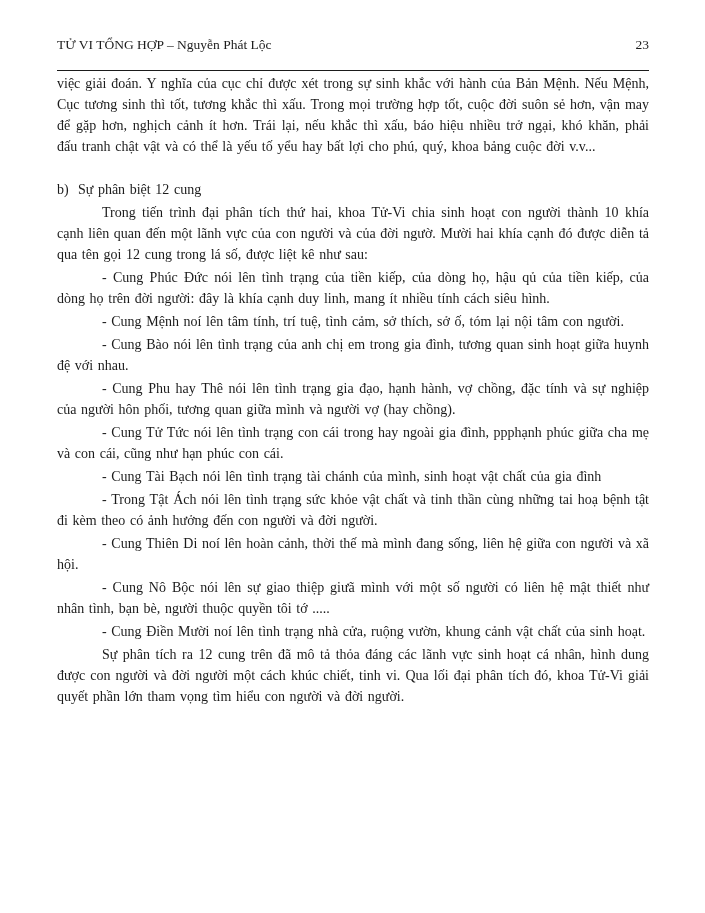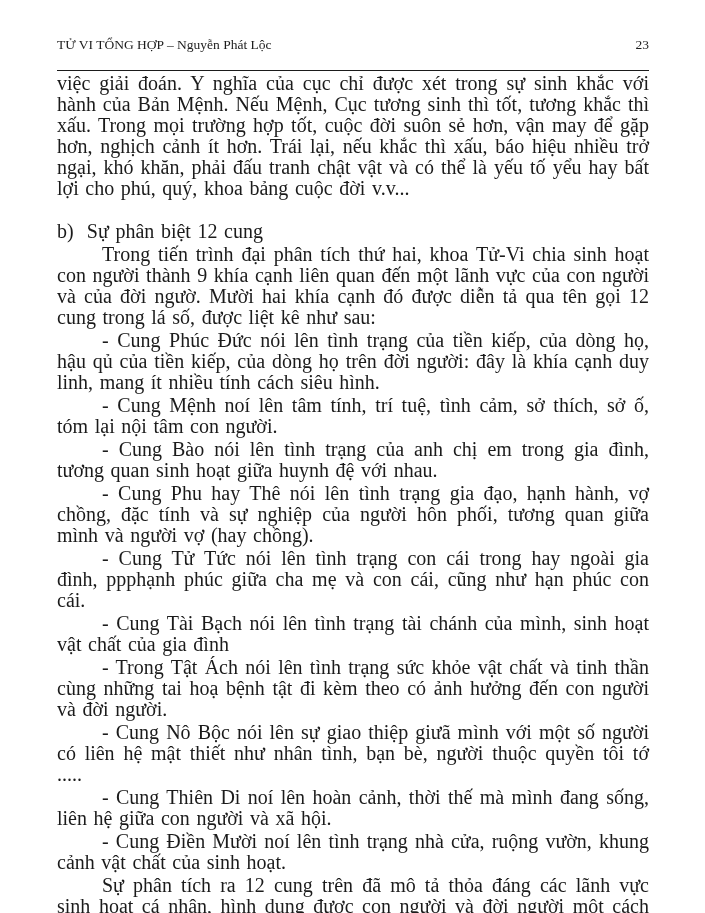--- a/index.html
+++ b/index.html
@@ -29,21 +29,21 @@
     line-height: 18px;
     white-space: nowrap;
   }
   .rule {
     border: 0;
     border-top: 1.5px solid #1b1b1b;
     margin: 16px 0 2px 0;
   }
   .content p {
     margin: 2px 0 0 0;
-    font-size: 20px;
+    font-size: 14px;
     line-height: 21px;
     text-align: justify;
     word-spacing: 0.08em;
   }
   .content p.heading {
     margin-top: 22px;
     margin-bottom: 2px;
     text-align: left;
   }
   .content p.indent {
@@ -55,26 +55,26 @@
 
 <div class="page">
   <div class="header">
     <span>TỬ VI TỔNG HỢP – Nguyễn Phát Lộc</span>
     <span>23</span>
   </div>
   <hr class="rule">
   <div class="content" id="content">
       <p class="plain">việc giải đoán. Y nghĩa của cục chỉ được xét trong sự sinh khắc với hành của Bản Mệnh. Nếu Mệnh, Cục tương sinh thì tốt, tương khắc thì xấu. Trong mọi trường hợp tốt, cuộc đời suôn sẻ hơn, vận may để gặp hơn, nghịch cảnh ít hơn. Trái lại, nếu khắc thì xấu, báo hiệu nhiều trở ngại, khó khăn, phải đấu tranh chật vật và có thể là yếu tố yểu hay bất lợi cho phú, quý, khoa bảng cuộc đời v.v...</p>
       <p class="heading">b)&nbsp;&nbsp;Sự phân biệt 12 cung</p>
-      <p class="indent">Trong tiến trình đại phân tích thứ hai, khoa Tử-Vi chia sinh hoạt con người thành 9 khía cạnh liên quan đến một lãnh vực của con người và của đời ngườ. Mười hai khía cạnh đó được diễn tả qua tên gọi 12 cung trong lá số, được liệt kê như sau:</p>
+      <p class="indent">Trong tiến trình đại phân tích thứ hai, khoa Tử-Vi chia sinh hoạt con người thành 10 khía cạnh liên quan đến một lãnh vực của con người và của đời ngườ. Mười hai khía cạnh đó được diễn tả qua tên gọi 12 cung trong lá số, được liệt kê như sau:</p>
       <p class="indent">- Cung Phúc Đức nói lên tình trạng của tiền kiếp, của dòng họ, hậu qủ của tiền kiếp, của dòng họ trên đời người: đây là khía cạnh duy linh, mang ít nhiều tính cách siêu hình.</p>
       <p class="indent">- Cung Mệnh noí lên tâm tính, trí tuệ, tình cảm, sở thích, sở ố, tóm lại nội tâm con người.</p>
       <p class="indent">- Cung Bào nói lên tình trạng của anh chị em trong gia đình, tương quan sinh hoạt giữa huynh đệ với nhau.</p>
       <p class="indent">- Cung Phu hay Thê nói lên tình trạng gia đạo, hạnh hành, vợ chồng, đặc tính và sự nghiệp của người hôn phối, tương quan giữa mình và người vợ (hay chồng).</p>
       <p class="indent">- Cung Tử Tức nói lên tình trạng con cái trong hay ngoài gia đình, ppphạnh phúc giữa cha mẹ và con cái, cũng như hạn phúc con cái.</p>
       <p class="indent">- Cung Tài Bạch nói lên tình trạng tài chánh của mình, sinh hoạt vật chất của gia đình</p>
       <p class="indent">- Trong Tật Ách nói lên tình trạng sức khỏe vật chất và tinh thần cùng những tai hoạ bệnh tật đi kèm theo có ảnh hưởng đến con người và đời người.</p>
+      <p class="indent">- Cung Thiên Di noí lên hoàn cảnh, thời thế mà mình đang sống, liên hệ giữa con người và xã hội.</p>
       <p class="indent">- Cung Nô Bộc nói lên sự giao thiệp giưã mình với một số người có liên hệ mật thiết như nhân tình, bạn bè, người thuộc quyền tôi tớ .....</p>
-      <p class="indent">- Cung Thiên Di noí lên hoàn cảnh, thời thế mà mình đang sống, liên hệ giữa con người và xã hội.</p>
       <p class="indent">- Cung Điền Mười noí lên tình trạng nhà cửa, ruộng vườn, khung cảnh vật chất của sinh hoạt.</p>
       <p class="indent">Sự phân tích ra 12 cung trên đã mô tả thỏa đáng các lãnh vực sinh hoạt cá nhân, hình dung được con người và đời người một cách khúc chiết, tinh vi. Qua lối đại phân tích đó, khoa Tử-Vi giải quyết phần lớn tham vọng tìm hiểu con người và đời người.</p>
     </div>
 </div>
 
 </body></html>

